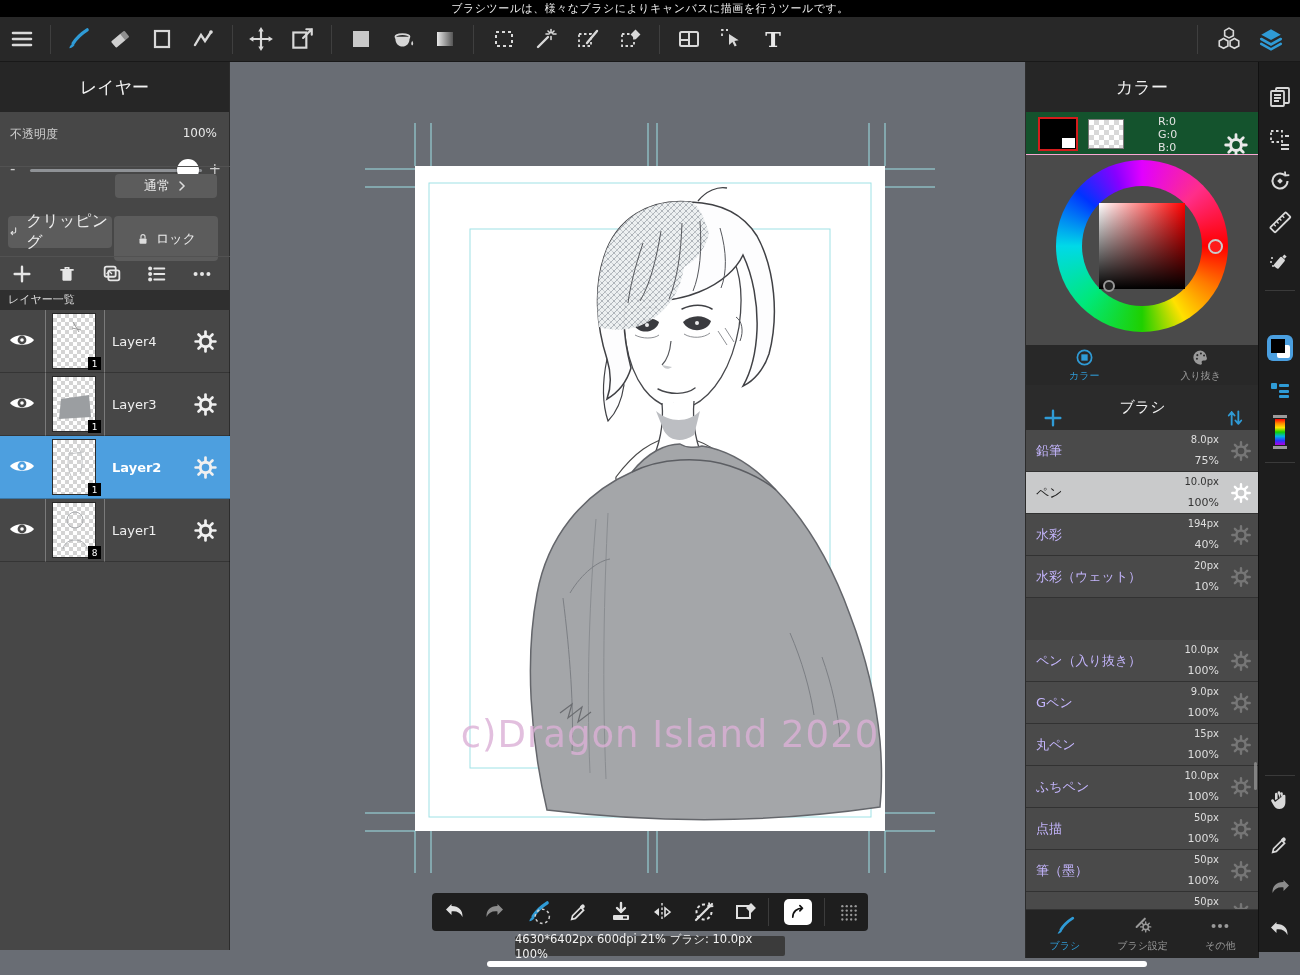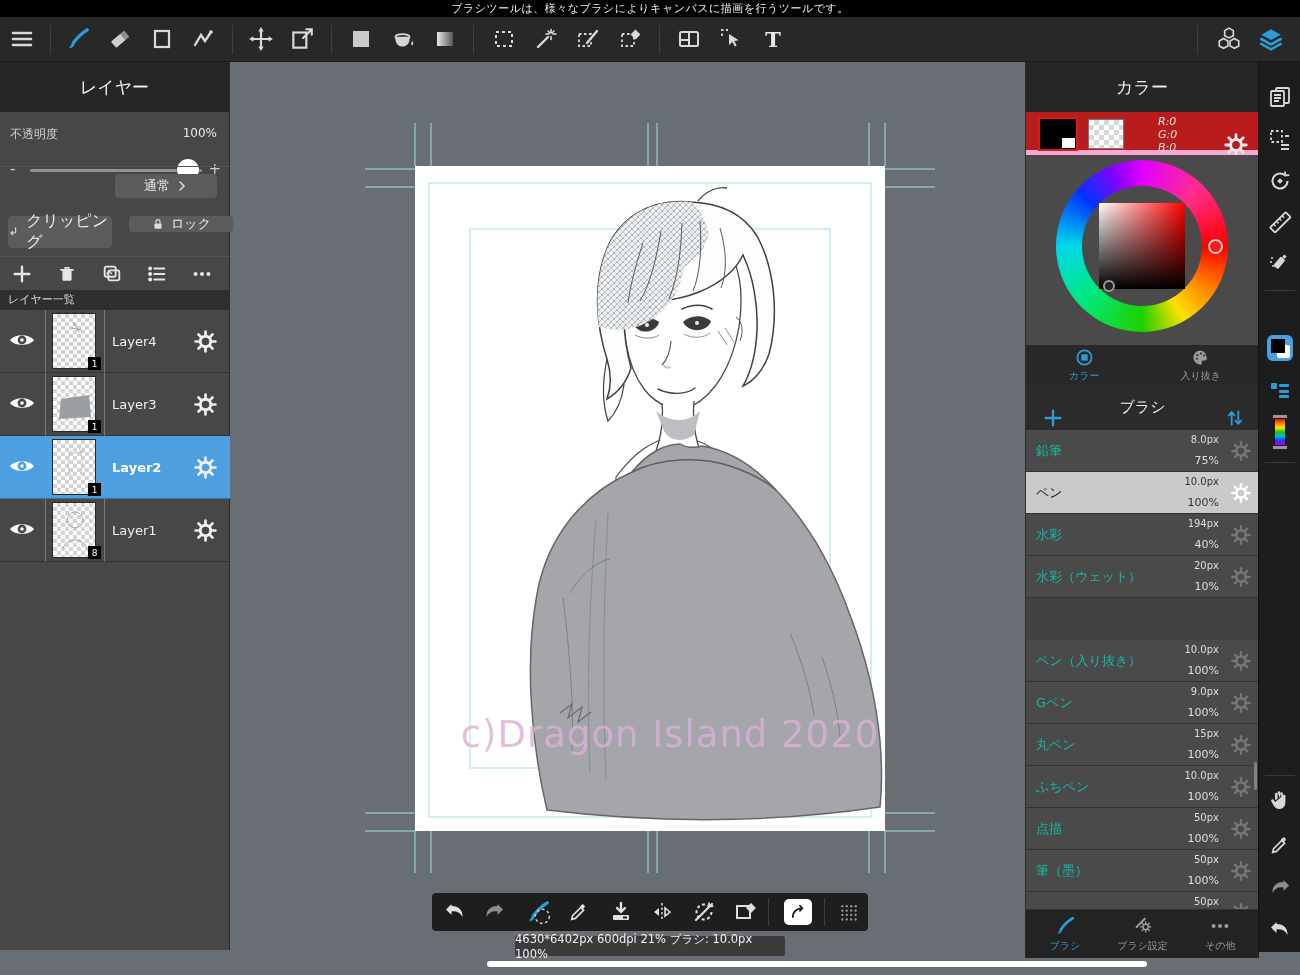--- a/index.html
+++ b/index.html
@@ -28,38 +28,38 @@
 .layer-row.sel .layer-name{color:#fff;font-weight:bold;}
 .thumb{position:absolute;left:52px;top:3px;width:44px;height:56px;border:1px solid #2a2a2a;}
 .badge{position:absolute;right:-6px;bottom:-2px;width:13px;height:13px;background:#000;color:#fff;font-size:9px;display:flex;align-items:center;justify-content:center;}
 .eye-cell{position:absolute;left:9px;top:22px;width:26px;height:18px;color:#fff;}
 .gear-cell{position:absolute;right:12px;top:19px;width:25px;height:25px;color:#f0f0f0;}
 .track-line{position:absolute;top:248px;width:1px;height:252px;background:rgba(255,255,255,.28);}
 .checker{background-color:#fff;background-image:linear-gradient(45deg,#d8d8d8 25%,transparent 25%,transparent 75%,#d8d8d8 75%),linear-gradient(45deg,#d8d8d8 25%,transparent 25%,transparent 75%,#d8d8d8 75%);background-size:10px 10px;background-position:0 0,5px 5px;}
 .checker-sm{background-color:#fff;background-image:linear-gradient(45deg,#d4d4d4 25%,transparent 25%,transparent 75%,#d4d4d4 75%),linear-gradient(45deg,#d4d4d4 25%,transparent 25%,transparent 75%,#d4d4d4 75%);background-size:8px 8px;background-position:0 0,4px 4px;}
 
 .rpanel{position:absolute;left:1025px;top:62px;width:233px;height:896px;background:#424242;border-left:1px solid #2c2c2c;}
-.swatch-row{position:absolute;left:0;top:50px;width:233px;height:43px;background:#b91c1c;border-bottom:5px solid #f9a8d4;font-style:italic;}
+.swatch-row{position:absolute;left:0;top:50px;width:233px;height:43px;background:#14532d;border-bottom:1px solid #f9a8d4;}
 .fg-swatch{position:absolute;left:12px;top:5px;width:40px;height:34px;background:#000;border:2px solid #d41c1c;}
 .fg-corner{position:absolute;right:1px;bottom:1px;width:15px;height:12px;background:#fff;border-left:2px solid #000;border-top:2px solid #000;}
 .bg-swatch{position:absolute;left:62px;top:7px;width:36px;height:30px;border:1px solid #777;}
 .rgb-col{position:absolute;left:132px;top:3px;font-size:11px;line-height:13px;color:#e3e3e3;}
 .wheel-area{position:absolute;left:0;top:93px;width:233px;height:190px;background:#4a4a4a;}
 .hue-ring{position:absolute;left:30px;top:5px;width:172px;height:172px;border-radius:50%;background:conic-gradient(#e100ff 0deg,#ff2e8a 45deg,#ff0000 90deg,#ff7a00 120deg,#ffe100 150deg,#1fd000 180deg,#00e87a 225deg,#00d9e8 270deg,#0033ff 310deg,#8800ff 340deg,#e100ff 360deg);}
 .hue-hole{position:absolute;left:56px;top:31px;width:120px;height:120px;border-radius:50%;background:#4a4a4a;}
 .sv-square{position:absolute;left:73px;top:48px;width:86px;height:86px;background:linear-gradient(to top,#000 0%,rgba(0,0,0,0) 100%),linear-gradient(to right,#ffffff,#ff0000);}
 .ring-handle{position:absolute;left:182px;top:84px;width:15px;height:15px;border-radius:50%;background:#ff1a1a;border:2.5px solid #c9c9c9;}
 .sv-handle{position:absolute;left:77px;top:125px;width:12px;height:12px;border-radius:50%;background:#222;border:2px solid #999;}
 .rp-tabs{position:absolute;left:0;top:283px;width:233px;height:40px;background:#282828;display:flex;}
 .rp-tab{flex:1;display:flex;flex-direction:column;align-items:center;justify-content:center;gap:2px;font-size:10px;}
 .bp-header{position:absolute;left:0;top:323px;width:233px;height:45px;background:#2b2b2b;color:#f0f0f0;}
 .bp-title{position:absolute;left:0;top:0;width:100%;height:45px;display:flex;align-items:center;justify-content:center;font-size:15px;}
 .brush-row{position:absolute;left:0;width:233px;height:42px;background:#4a4a4a;border-bottom:1px solid #323232;overflow:hidden;}
 .brush-row.sel{background:#c9cacb;}
-.b-name{position:absolute;left:10px;top:0;height:42px;display:flex;align-items:center;font-size:13px;color:#14b8a6;}
+.b-name{position:absolute;left:10px;top:0;height:42px;display:flex;align-items:center;font-size:13px;color:#c4b5fd;}
 .brush-row.sel .b-name{color:#222;}
 .b-size{position:absolute;right:40px;top:4px;font-size:10px;color:#dedede;}
 .b-op{position:absolute;right:40px;bottom:4px;font-size:11px;color:#dedede;}
 .brush-row.sel .b-size,.brush-row.sel .b-op{color:#333;}
 .b-gear{position:absolute;right:7px;top:10px;width:22px;height:22px;color:#767676;}
 .brush-row.sel .b-gear{color:#fff;}
 .rp-tabbar{position:absolute;left:0;top:848px;width:233px;height:48px;background:#232323;display:flex;}
 .rp-bt{flex:1;display:flex;flex-direction:column;align-items:center;justify-content:center;gap:2px;font-size:10px;color:#9a9a9a;}
 .rp-bt.active{color:#2f9bd6;}
 .brush-scroll{position:absolute;right:1px;top:700px;width:3px;height:28px;background:#9a9a9a;border-radius:2px;opacity:.7;}
@@ -273,21 +273,21 @@
           <path d="M8 4l8 8-8 8" fill="none" stroke="#ddd" stroke-width="3" stroke-linecap="round"></path>
         </svg>
     </div>
 
     <div class="lp-btn" style="left:8px;top:154px;width:104px;height:32px;font-size:16px">
       <svg width="14" height="14" viewBox="0 0 24 24">
           <path d="M15 4v7a3 3 0 0 1-3 3H6m3-3-3 3 3 3" fill="none" stroke="#ddd" stroke-width="2.2" stroke-linecap="round" stroke-linejoin="round"></path>
         </svg>
       <span>クリッピング</span>
     </div>
-    <div class="lp-btn" style="left:129px;top:154px;width:104px;height:16px">
+    <div class="lp-btn" style="left:114px;top:154px;width:104px;height:45px">
       <svg width="14" height="14" viewBox="0 0 24 24">
           <rect x="6" y="11" width="12" height="9" rx="1.5" fill="#ddd"></rect>
           <path d="M8.5 11V8a3.5 3.5 0 0 1 7 0v3" fill="none" stroke="#ddd" stroke-width="2"></path>
         </svg>
       <span>ロック</span>
     </div>
 
     <div class="lp-sep" style="top:194px"></div>
 
     <div class="lp-act" style="left:5px">

